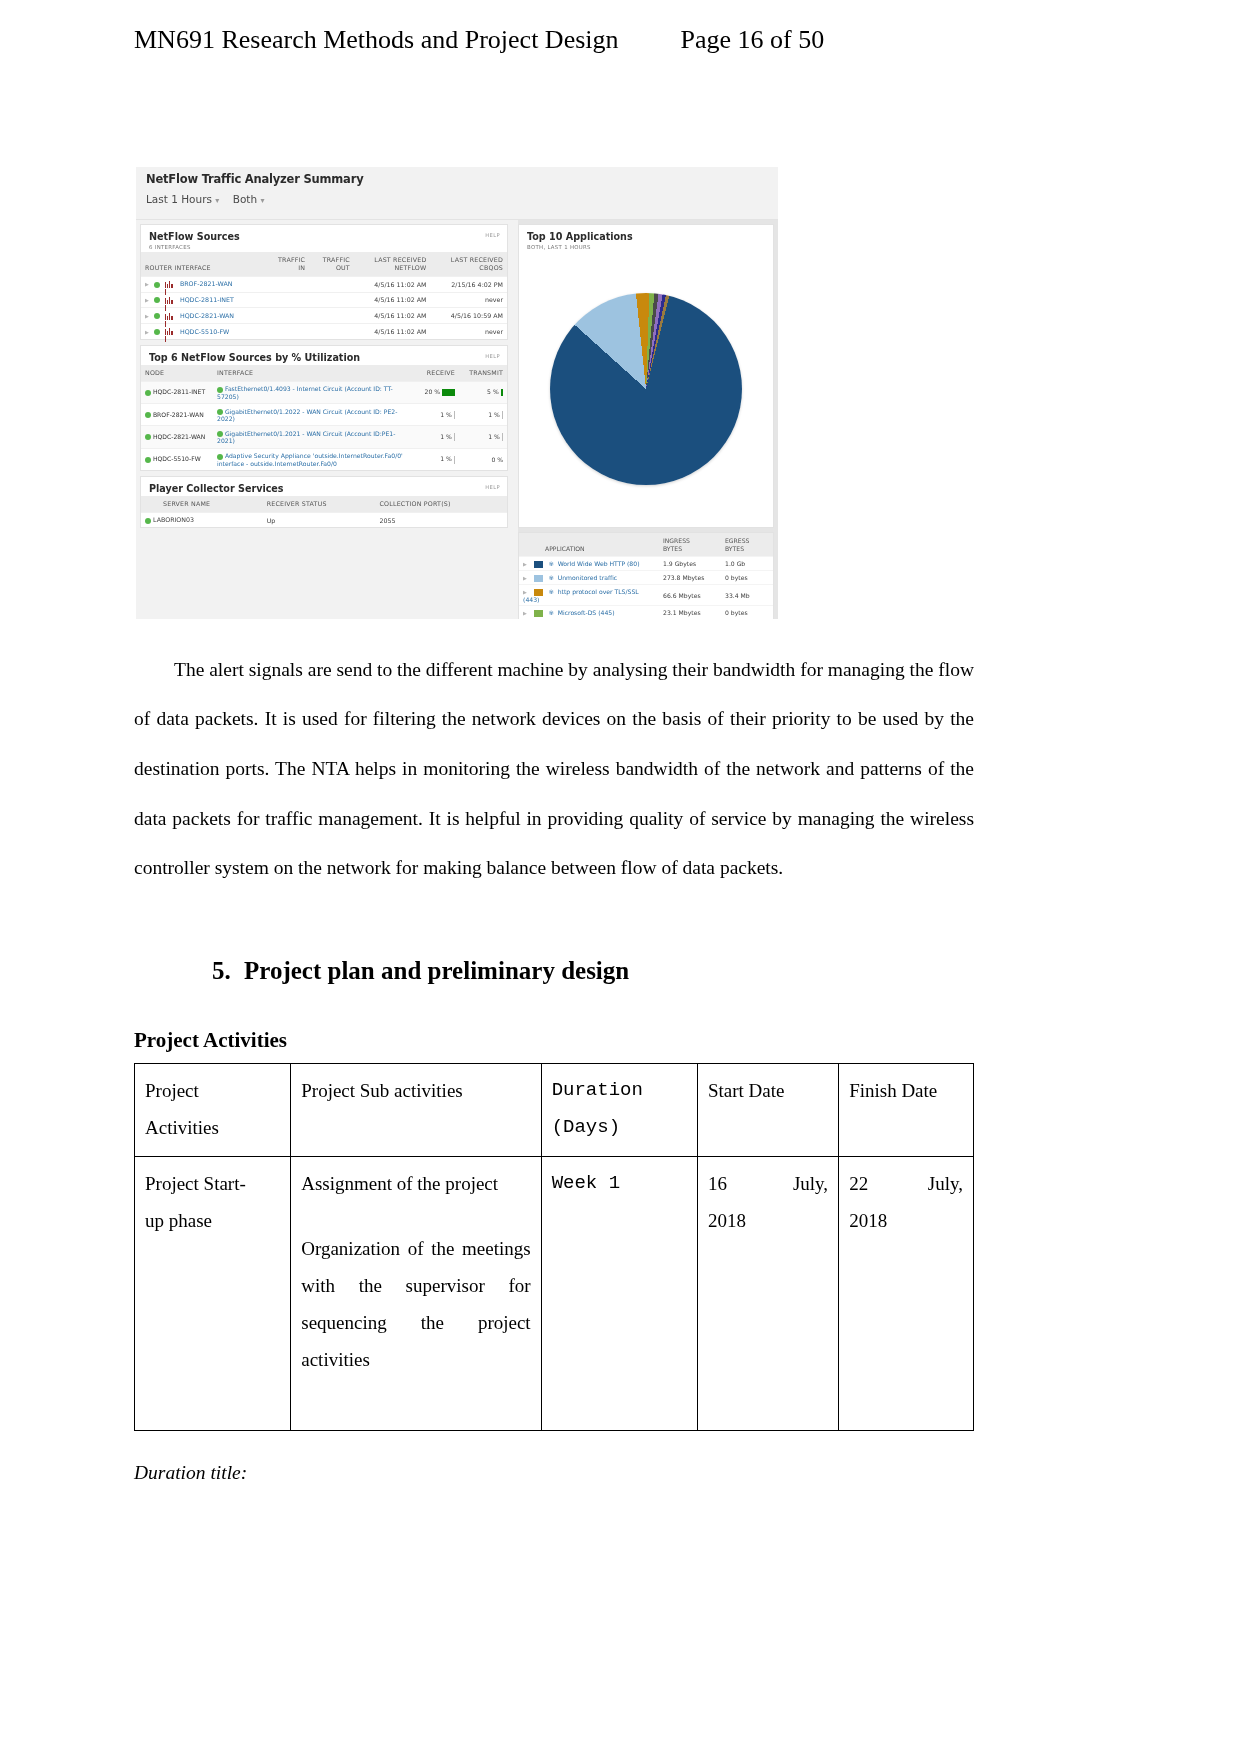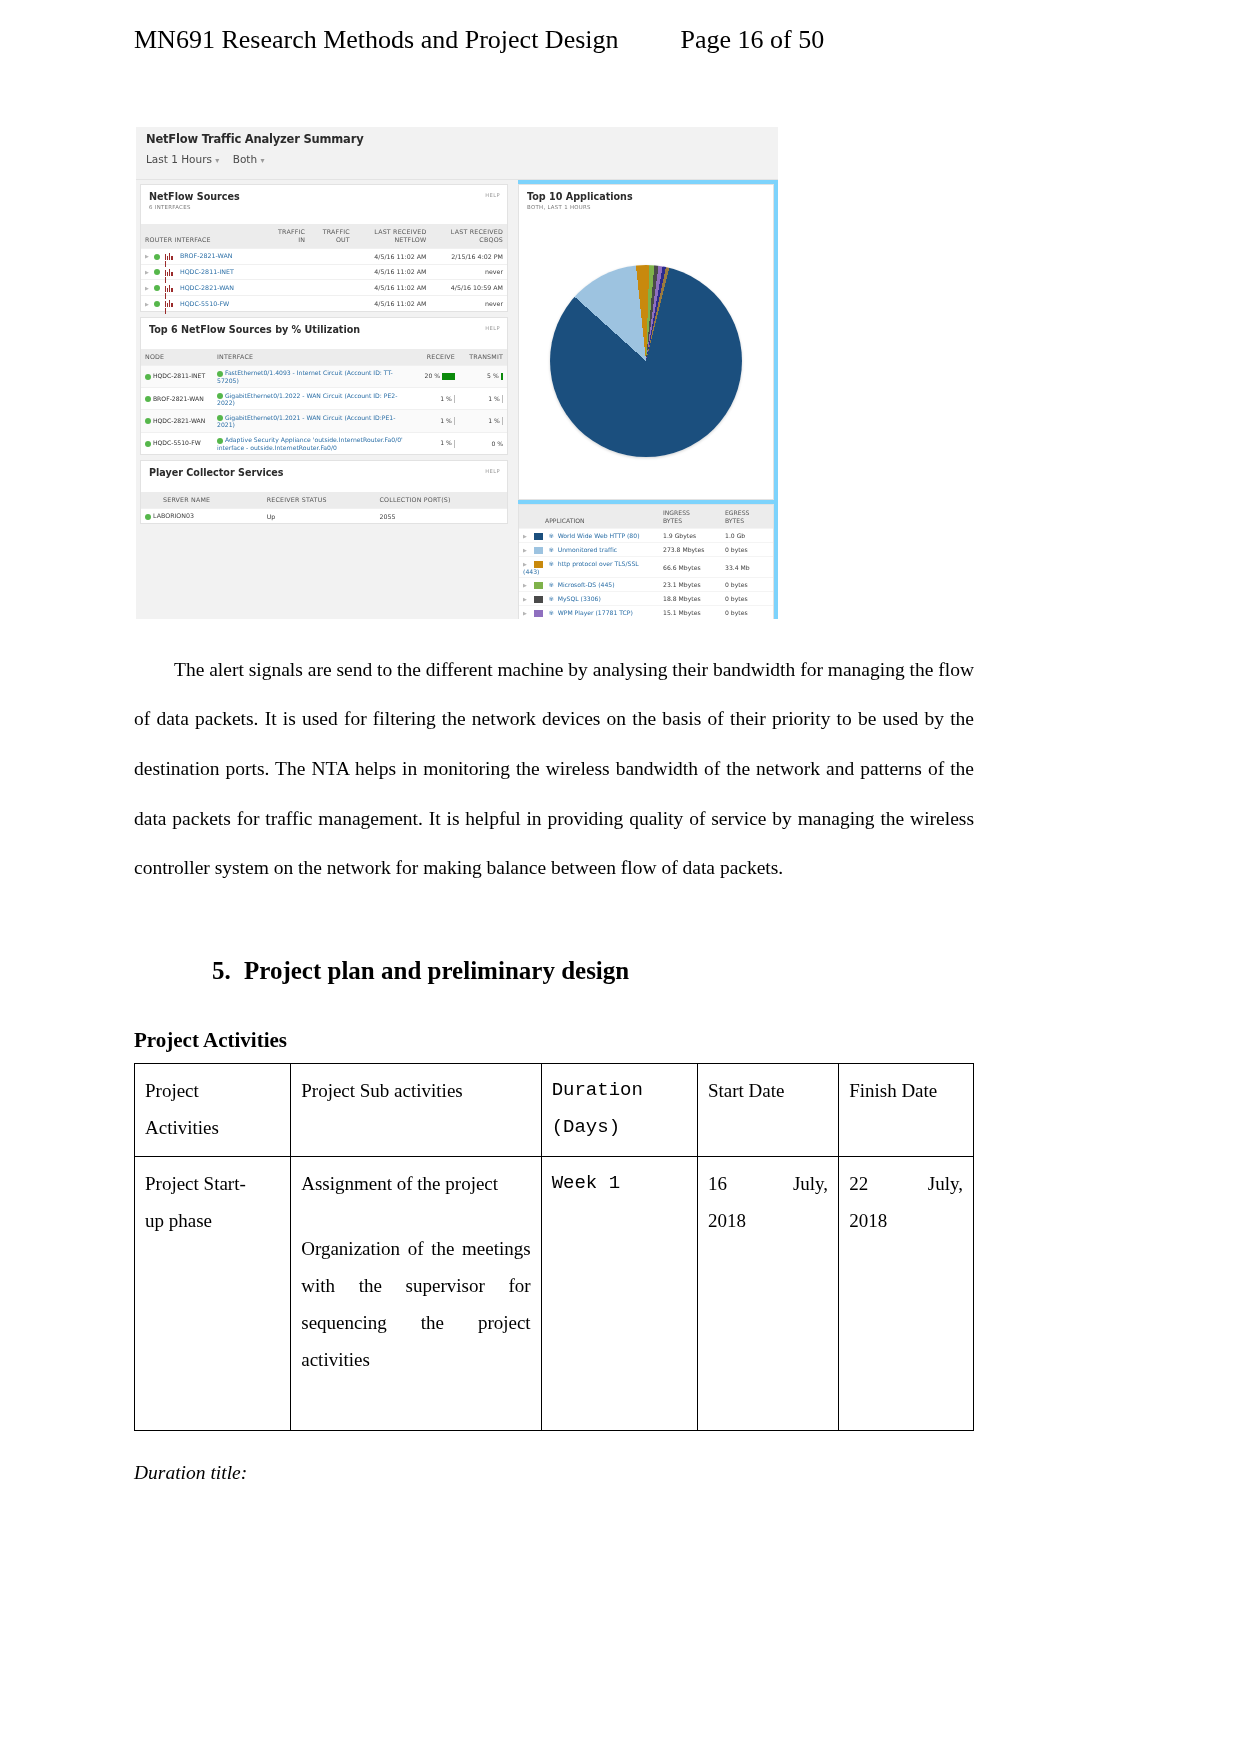--- a/index.html
+++ b/index.html
@@ -27,32 +27,33 @@
   .shot {
     position:absolute; left:136px; top:127px;
     width:642px; height:492px;
     background:#ffffff;
     font-family:"DejaVu Sans", sans-serif;
     overflow:hidden;
   }
   .shot-topbar {
     background:#f2f2f2; height:53px; border-bottom:1px solid #e3e3e3;
     padding:5px 10px 0 10px;
+    margin-top:40px;
   }
   .shot-title { font-size:11.5px; font-weight:bold; color:#2b2b2b; letter-spacing:-0.2px; }
   .shot-filters { margin-top:7px; font-size:10.5px; color:#4a4a4a; }
   .shot-filters .fil { margin-right:10px; }
   .caret { color:#9a9a9a; font-size:8px; }
 
   .shot-body { display:flex; height:439px; }
   .col-left { width:382px; border-right:6px solid #f2f2f2; background:#f2f2f2; }
-  .col-right { flex:1; background:#7dd3fc; }
+  .col-right { flex:1; background:#e5e5e5; }
 
   .card { background:#fff; border:1px solid #e2e2e2; margin:4px 4px 5px 4px; }
-  .card-head { padding:6px 8px 14px 8px; position:relative; }
+  .card-head { padding:6px 8px 2px 8px; position:relative; }
   .card-title { font-size:9.6px; font-weight:bold; color:#2b2b2b; }
   .card-sub { font-size:5.4px; color:#7a7a7a; letter-spacing:.3px; margin-top:2px; }
   .help { position:absolute; right:7px; top:7px; font-size:5.2px; color:#9a9a9a; letter-spacing:.4px; }
 
   table.g { width:100%; border-collapse:collapse; font-size:6.3px; color:#3d3d3d; }
   table.g thead th {
     background:#ececec; color:#555; font-weight:normal; letter-spacing:.2px;
     padding:4px 4px; vertical-align:bottom; line-height:1.25;
   }
   table.g td { padding:3.5px 4px; border-top:1px solid #f0f0f0; vertical-align:middle; }

